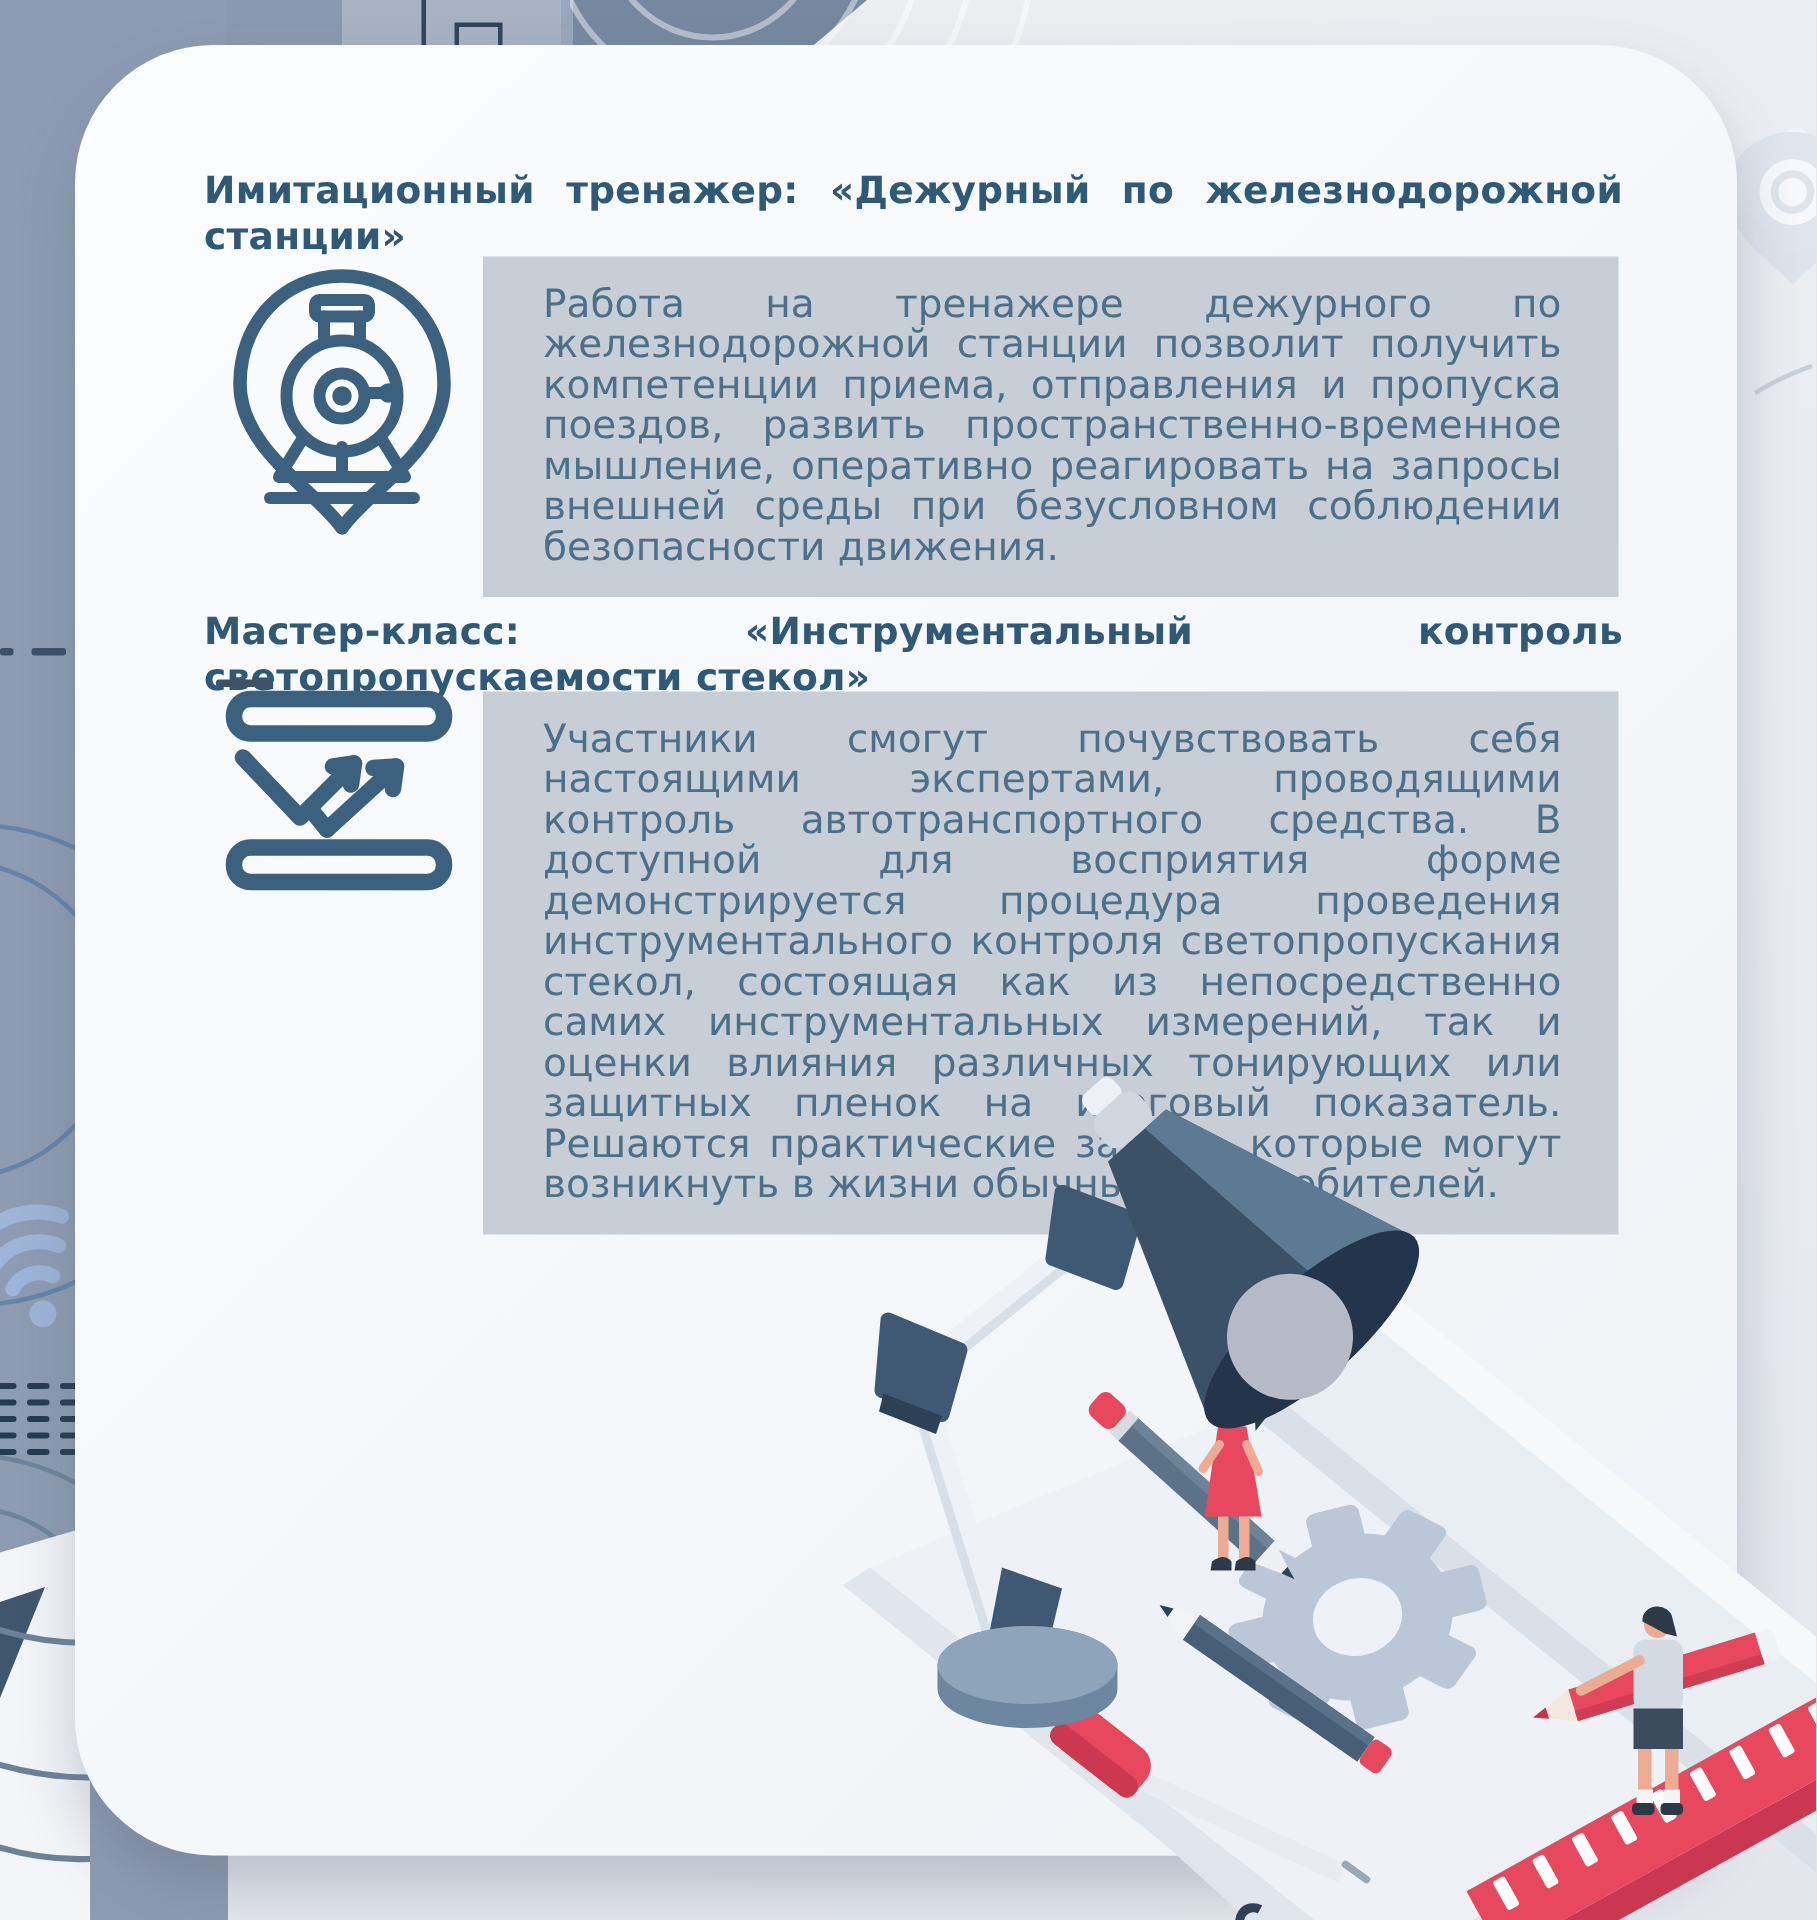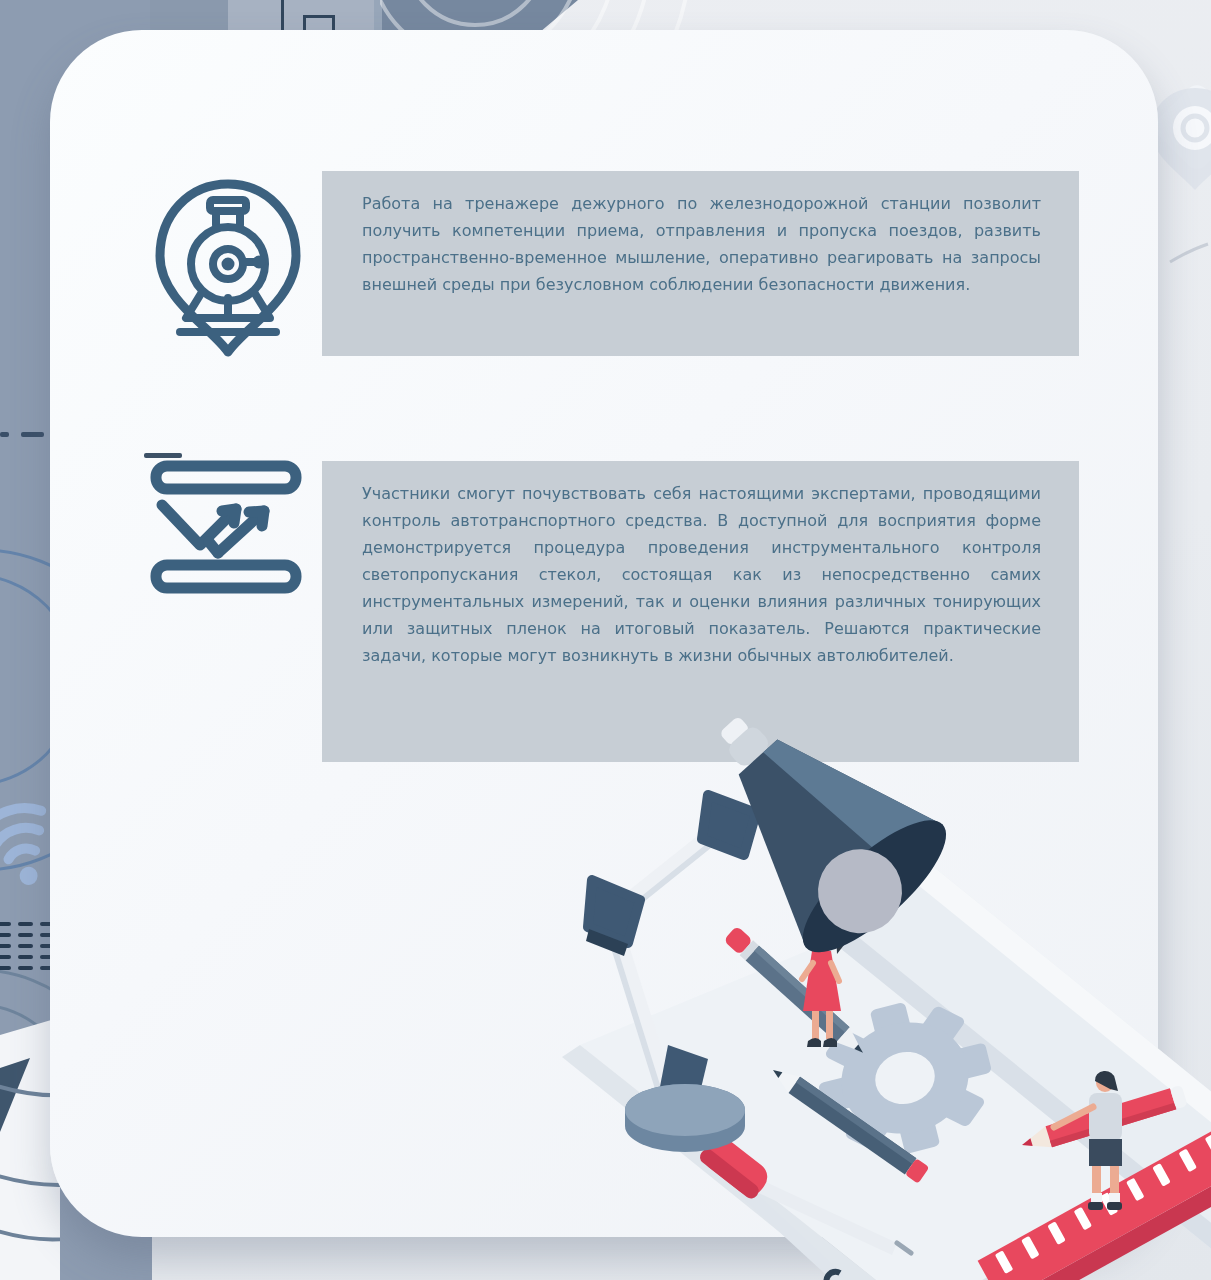--- a/index.html
+++ b/index.html
@@ -17,21 +17,21 @@
   .sq-outline{position:absolute;left:303px;top:15px;width:26px;height:20px;border:3px solid #31465c;background:transparent;}
   .deco-svg{position:absolute;pointer-events:none;}
   
   .card{position:absolute;left:50px;top:30px;width:1108px;height:1207px;border-radius:92px;
         background:linear-gradient(135deg,#fbfdfe 0%,#f6f8fb 45%,#eff2f6 100%);
         box-shadow:0 22px 38px rgba(85,100,122,.30);}
   .title{position:absolute;left:86px;width:946px;color:#2e5977;font-weight:bold;
          font-size:25px;line-height:31px;text-align:justify;letter-spacing:.2px;}
   .t1{top:64px;} .t2{top:354px;}
   .panel{position:absolute;left:272px;width:757px;background:#c7ced5;
-         color:#4b7089;font-size:16px;line-height:27px;text-align:justify;
+         color:#4b7089;font-size:26px;line-height:27px;text-align:justify;
          padding:19px 38px 19px 40px;box-sizing:border-box;}
   .p1{top:141px;min-height:185px;} .p2{top:431px;min-height:301px;}
   .icon-wrap{position:absolute;}
   .i1{left:96px;top:140px;} .i2{left:100px;top:430px;}
   .icon-dash{position:absolute;left:94px;top:423px;width:38px;height:5px;background:#3d5267;border-radius:2px;}
   .footer-note{position:absolute;left:86px;top:930px;width:452px;color:#4d7089;
          font-size:25px;line-height:29px;}
   .illus{position:absolute;left:540px;top:715px;width:671px;height:565px;z-index:6;pointer-events:none;}
 </style>
 </head>
@@ -115,20 +115,21 @@
   <svg class="deco-svg" style="left:1150px;top:80px;width:61px;height:190px" viewBox="0 0 61 190">
     <rect x="14" y="14" width="66" height="66" rx="12" fill="#f1f4f8" transform="rotate(45 47 47)"></rect>
     <path d="M45 8 c26 0 44 20 44 42 c0 26 -30 44 -44 60 c-14 -16 -44 -34 -44 -60 c0 -22 18 -42 44 -42 z" fill="#dde2ea" opacity=".85"></path>
     <circle cx="45" cy="48" r="22" fill="#f6f8fb"></circle>
     <circle cx="45" cy="48" r="12" fill="none" stroke="#dfe4eb" stroke-width="5"></circle>
     <path d="M20 182 Q 40 170 58 164" fill="none" stroke="#c9cfd8" stroke-width="3"></path>
   </svg>
 
   <div class="card">
 
+    <h1 class="title t1">Имитационный тренажер: «Дежурный по железнодорожной станции»</h1>
 
     <div class="icon-wrap i1">
       <svg width="164" height="196" viewBox="0 0 164 196">
         <g fill="none" stroke="#3c617f" stroke-width="9" stroke-linecap="round" stroke-linejoin="round">
           <path d="M82 14 C121 14 150 45 150 86 C150 130 98 158 82 182 C66 158 14 130 14 86 C14 45 43 14 82 14 Z"></path>
           <g stroke-width="8">
             <rect x="64" y="30" width="36" height="11" rx="3"></rect>
             <path d="M70 41 V55 M94 41 V55"></path>
             <circle cx="82" cy="94" r="37"></circle>
             <circle cx="82" cy="94" r="15"></circle>
@@ -139,20 +140,21 @@
             <path d="M34 162 H130"></path>
           </g>
         </g>
       </svg>
     </div>
 
     <div class="panel p1">
       <span>Работа на тренажере дежурного по железнодорожной станции позволит получить компетенции приема, отправления и пропуска поездов, развить пространственно-временное мышление, оперативно реагировать на запросы внешней среды при безусловном соблюдении безопасности движения.</span>
     </div>
 
+    <h2 class="title t2">Мастер-класс: «Инструментальный контроль светопропускаемости стекол»</h2>
 
     <div class="icon-dash"></div>
 
     <div class="icon-wrap i2">
       <svg width="152" height="134" viewBox="0 0 152 134">
         <g fill="none" stroke="#3c617f" stroke-width="11" stroke-linecap="round" stroke-linejoin="round">
           <rect x="6" y="6" width="140" height="23" rx="11"></rect>
           <rect x="6" y="105" width="140" height="23" rx="11"></rect>
           <path d="M12 45 L50 85 L86 49"></path>
           <path d="M86 49 L72 51 M86 49 L84 63"></path>

